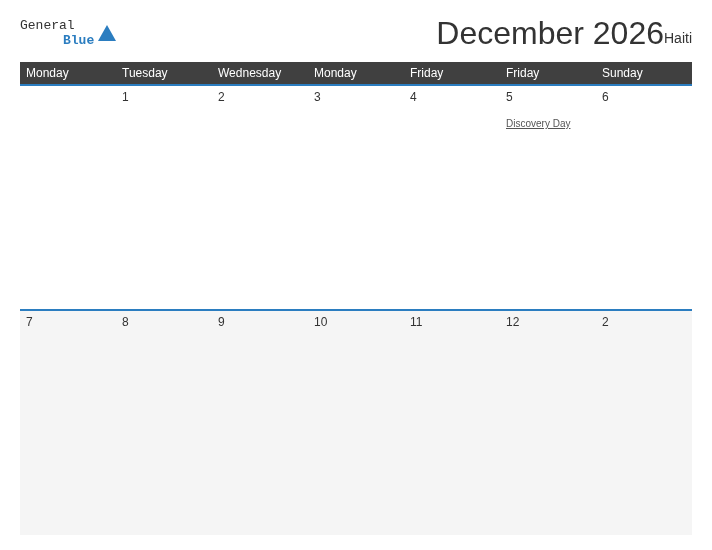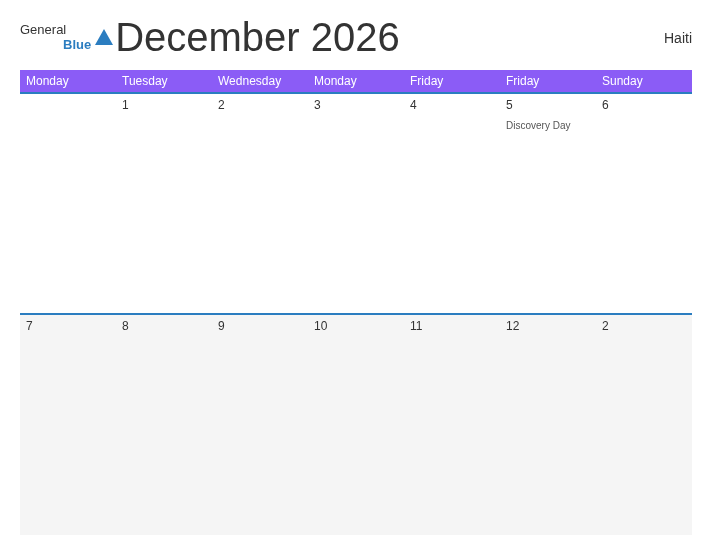--- a/index.html
+++ b/index.html
@@ -20,57 +20,58 @@
     }
     .logo {
       display: flex;
       align-items: center;
       font-size: 13px;
     }
     .logo-text {
       display: flex;
       flex-direction: column;
       line-height: 1.1;
+      font-family: Liberation Mono, monospace;
     }
     .logo-general {
       font-size: 13px;
       color: #333;
       font-weight: normal;
     }
     .logo-blue {
       color: #2b7dc0;
       font-size: 13px;
       font-weight: bold;
       margin-left: 43px;
     }
     .logo-icon {
       width: 22px;
       height: 22px;
       margin-left: 2px;
     }
     .title {
-      font-size: 40px;
+      font-size: 32px;
       color: #333;
       font-weight: normal;
-      text-align: left;
+      text-align: right;
       flex: 1;
     }
     .country {
       font-size: 14px;
       color: #333;
       align-self: flex-start;
       margin-top: 15px;
     }
     .calendar {
       width: 100%;
       border-collapse: collapse;
       flex: 1;
     }
     .calendar thead tr {
-      background-color: #8b5cf6;
+      background-color: #404040;
     }
     .calendar thead th {
       color: #fff;
       font-size: 12px;
       font-weight: normal;
       padding: 4px 6px;
       text-align: left;
       border: none;
     }
     .calendar tbody tr {
@@ -91,21 +92,22 @@
     }
     .day-number {
       font-size: 12px;
       color: #333;
       display: block;
     }
     .event-name {
       font-size: 10px;
       color: #555;
       display: block;
-      margin-top: 8px;
+      margin-top: 14px;
+      text-decoration: underline;
     }
   </style>
 </head>
 <body>
 
 <div class="header">
   <div class="logo">
     <div class="logo-text">
       <span class="logo-general">General</span>
       <span class="logo-blue">Blue</span>

